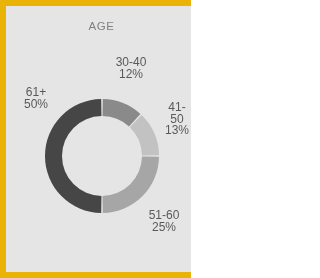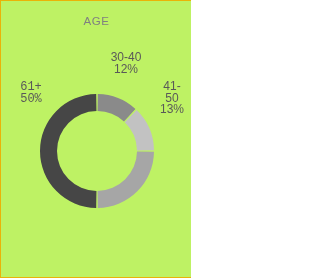--- a/index.html
+++ b/index.html
@@ -11,22 +11,22 @@
     width: 191px;
     height: 278px;
     font-family: "Liberation Sans", sans-serif;
     overflow: hidden;
   }
   #chart-card {
     position: relative;
     width: 217px;
     height: 278px;
     box-sizing: border-box;
-    background: #bef264;
-    border: 1px solid #eab308;
+    background: #e5e5e5;
+    border: 6px solid #eab308;
     overflow: hidden;
   }
   #chart-title {
     position: absolute;
     top: 13px;
     left: 0;
     width: 191px;
     text-align: center;
     font-size: 11.5px;
     color: #808080;
@@ -47,33 +47,32 @@
     text-align: center;
     white-space: pre-line;
   }
   #label-30-40 {
     left: 99px;
     top: 51px;
     width: 52px;
   }
   #label-41-50 {
     left: 157px;
-    top: 80px;
+    top: 96px;
     width: 28px;
   }
   #label-51-60 {
     left: 132px;
     top: 204px;
     width: 52px;
   }
   #label-61plus {
     left: 8px;
     top: 81px;
     width: 44px;
-    font-family: Liberation Mono, monospace;
   }
 </style>
 </head>
 <body>
 
 <div id="chart-card">
 
   <div id="chart-title">AGE</div>
 
   <svg id="donut-svg" width="191" height="278" viewBox="0 0 191 278">
@@ -85,17 +84,19 @@
       </g>
   </svg>
 
   <div class="slice-label" id="label-30-40">30-40
 12%</div>
 
   <div class="slice-label" id="label-41-50">41-
 50
 13%</div>
 
+  <div class="slice-label" id="label-51-60">51-60
+25%</div>
 
   <div class="slice-label" id="label-61plus">61+
 50%</div>
 
 </div>
 
 </body></html>

